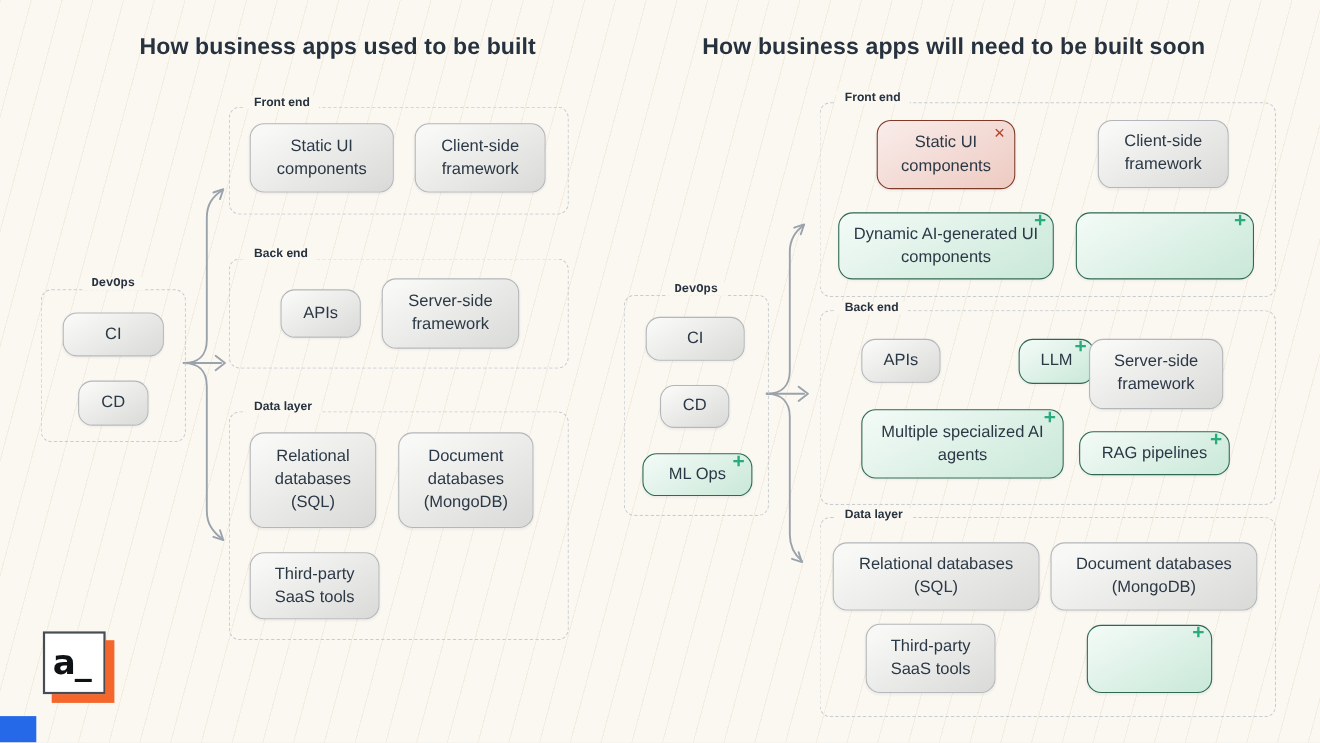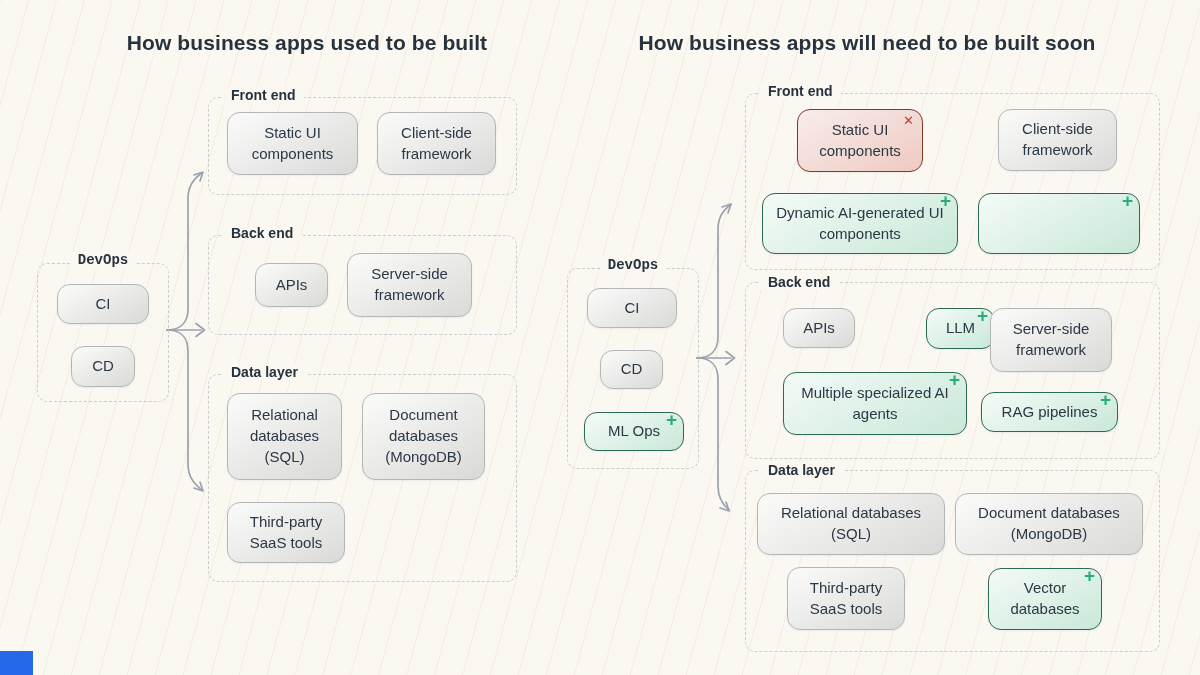--- a/index.html
+++ b/index.html
@@ -24,21 +24,21 @@
   }
   .title{
     position:absolute;text-align:center;font-size:21px;font-weight:700;
     color:var(--ink);letter-spacing:0.1px;
   }
   .group{
     position:absolute;border:1.6px dashed var(--dash);border-radius:10px;
   }
   .group-label{
     position:absolute;background:var(--bg);padding:0 8px;
-    font-size:14px;font-weight:600;color:var(--ink);white-space:nowrap;
+    font-size:11px;font-weight:600;color:var(--ink);white-space:nowrap;
   }
   .group-label.left{left:14px;top:-11px;}
   .group-label.center{left:50%;transform:translateX(-50%);top:-12px;font-family:Liberation Mono, monospace;}
   .pill{
     position:absolute;display:flex;align-items:center;justify-content:center;
     text-align:center;border-radius:13px;color:#2b3845;
     font-size:15px;font-weight:500;line-height:1.38;
     background:linear-gradient(150deg,#f8f8f7 10%,#dbdbda 95%);
     border:1px solid var(--pill-border);
     box-shadow:0 1px 2px rgba(40,50,60,0.06);
@@ -202,20 +202,23 @@
   <div class="pill" style="left:757px;top:493px;width:188px;height:62px;">
     <span>Relational databases (SQL)</span>
   </div>
   <div class="pill" style="left:955px;top:493px;width:188px;height:62px;">
     <span>Document databases (MongoDB)</span>
   </div>
   <div class="pill" style="left:787px;top:567px;width:118px;height:63px;">
     <span>Third-party SaaS tools</span>
   </div>
   <div class="pill green" style="left:988px;top:568px;width:114px;height:62px;">
-    <span>Vector databases</span>
-    <span class="marker-plus">+</span>
-  </div>
-
+    <span class="marker-plus">+</span>
+  </div>
+
+  <div class="logo">
+    <div class="orange"></div>
+    <div class="box">a_</div>
+  </div>
 
   <div class="corner-blue"></div>
 
 </div>
 
 </body></html>

